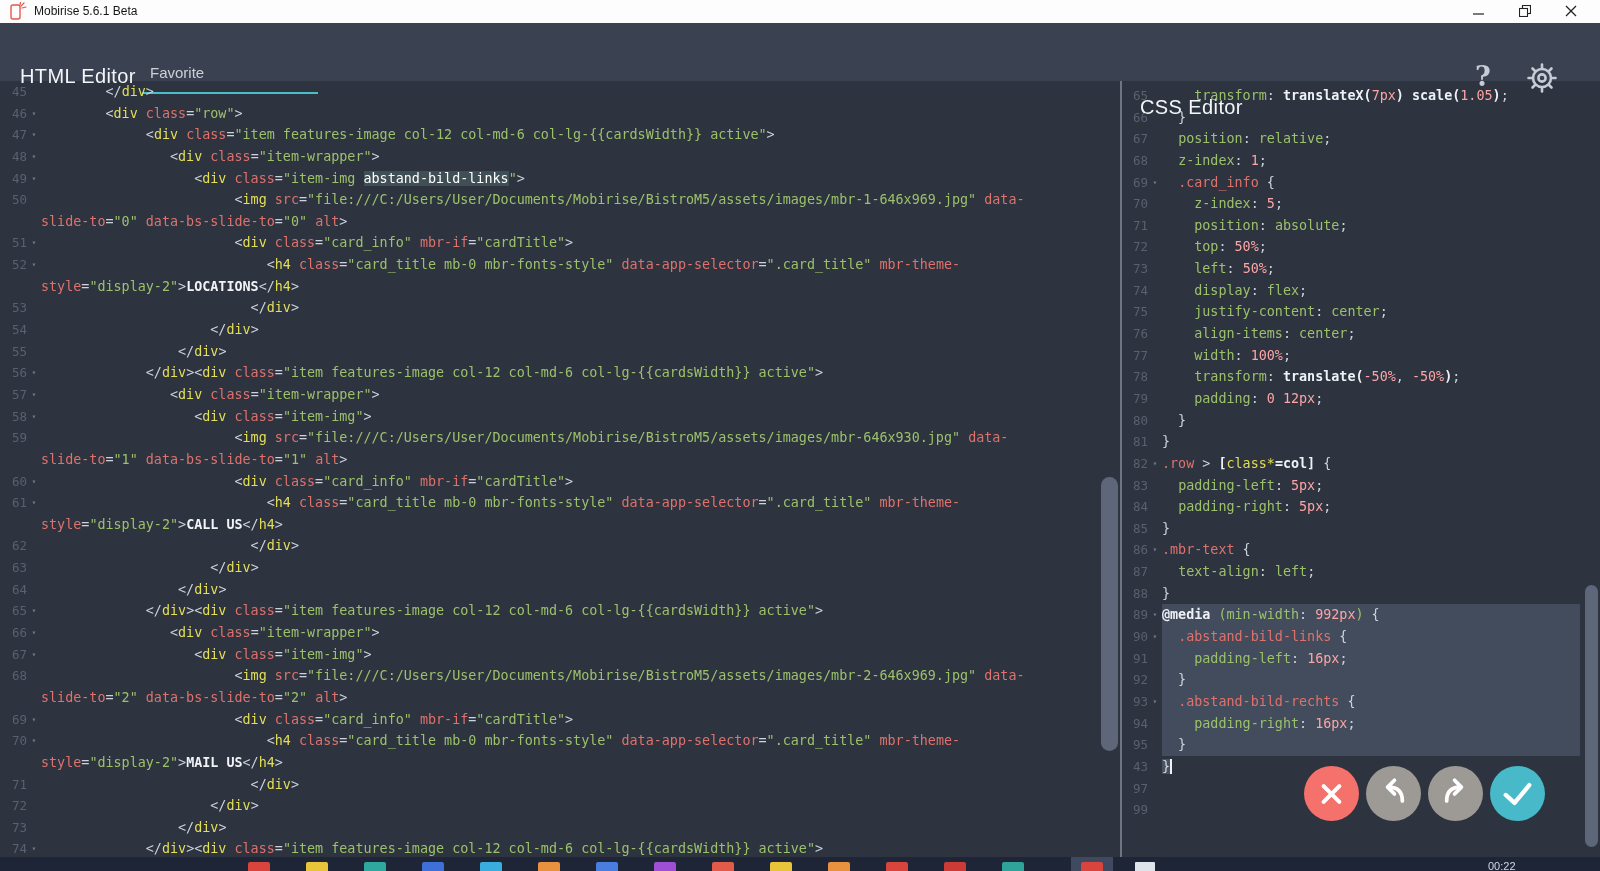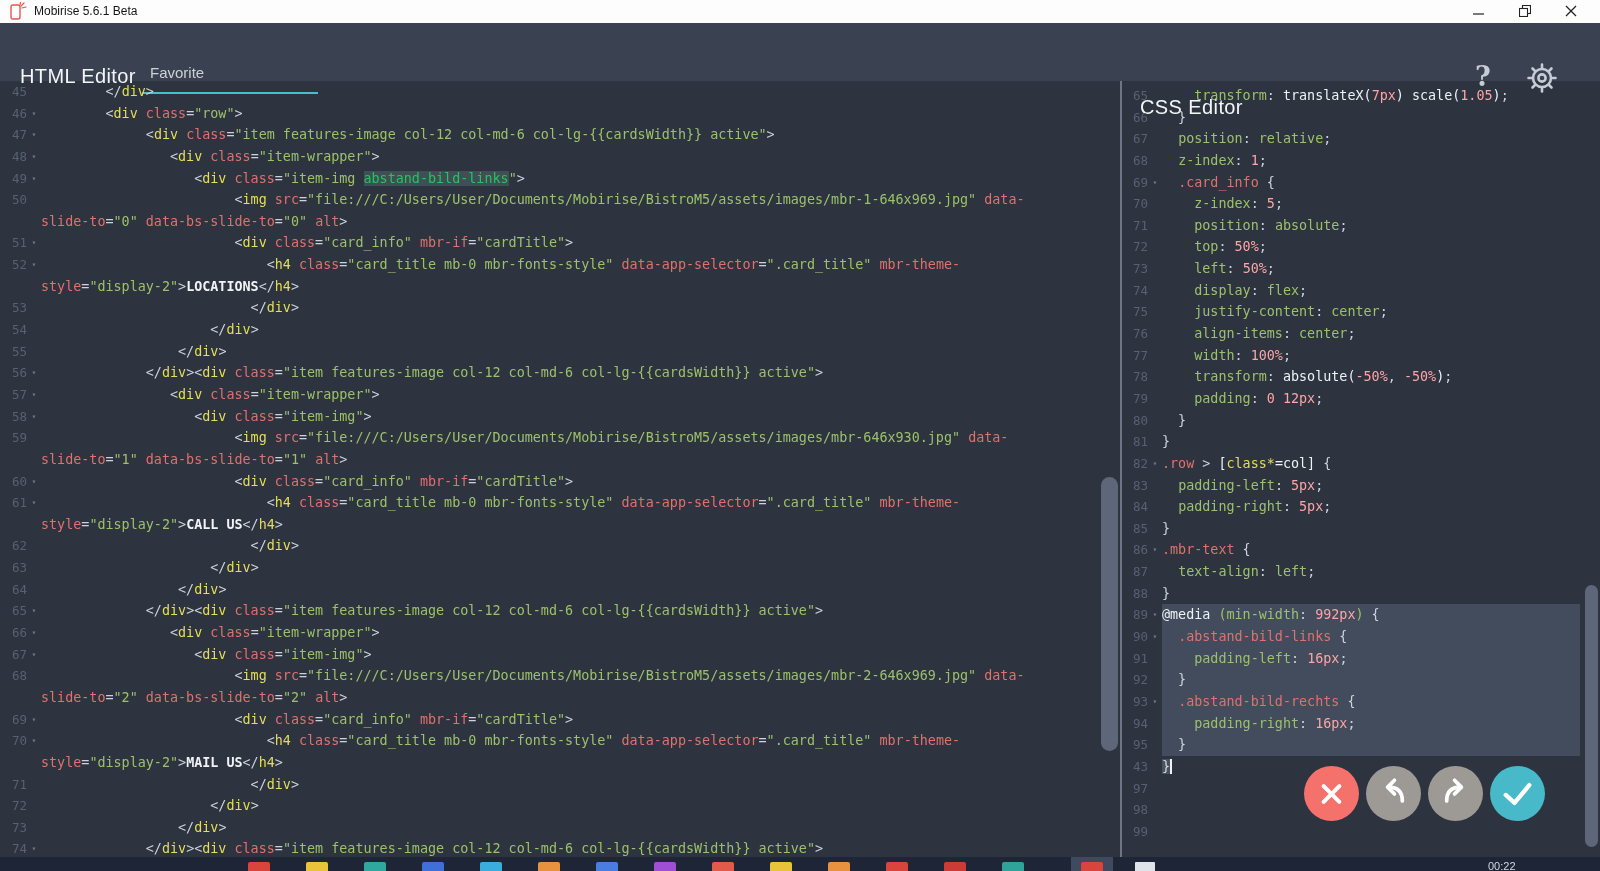--- a/index.html
+++ b/index.html
@@ -33,25 +33,25 @@
   .lnum { flex:none; width:27px; text-align:right; color:#58616f; font-size:12.5px; }
   .larr { flex:none; width:14px; text-align:center; color:#6e7887; font-size:8px; }
   .lcode { flex:1 1 auto; white-space:pre; }
   .ed-css .lcode { margin-right:20px; }
   .crow.hl .lcode { background:#424c5c; }
 
   .tk-pl { color:#cdd3dd; }
   .tk-tg { color:#e3df56; }
   .tk-at { color:#df726c; }
   .tk-st { color:#9cc16b; }
-  .tk-hs { color:#22c55e; background:#404f55; }
+  .tk-hs { color:#ffffff; background:#404f55; }
   .tk-tx { color:#f1f3f6; font-weight:bold; }
   .tk-g  { color:#9cc16b; }
   .tk-nm { color:#fca5a5; }
-  .tk-fn { color:#eef1f5; font-weight:normal; }
+  .tk-fn { color:#eef1f5; font-weight:bold; }
   .tk-se { color:#df726c; }
   .tk-cur{ color:#d5dae2; background:#49525f; border-right:2px solid #eef2f6; }
 
   .divider { position:absolute; left:1120px; top:81px; width:2px; height:776px; background:#6d7685; }
   .scroll-thumb { position:absolute; background:#5e6779; border-radius:9px; }
   .thumb-mid { left:1101px; top:477px; width:17px; height:274px; }
   .thumb-right { left:1585px; top:585px; width:13px; height:262px; border-radius:7px; }
 
   
   .fab { position:absolute; top:766px; width:55px; height:55px; border-radius:50%;
@@ -378,21 +378,21 @@
         <span class="lcode"><span class="tk-pl">    </span><span class="tk-g">align-items</span><span class="tk-pl">: </span><span class="tk-g">center</span><span class="tk-pl">;</span></span>
       </div>
       <div class="crow">
         <span class="lnum">77</span>
         <span class="larr"></span>
         <span class="lcode"><span class="tk-pl">    </span><span class="tk-g">width</span><span class="tk-pl">: </span><span class="tk-nm">100%</span><span class="tk-pl">;</span></span>
       </div>
       <div class="crow">
         <span class="lnum">78</span>
         <span class="larr"></span>
-        <span class="lcode"><span class="tk-pl">    </span><span class="tk-g">transform</span><span class="tk-pl">: </span><span class="tk-fn">absolute(</span><span class="tk-nm">-50%</span><span class="tk-pl">, </span><span class="tk-nm">-50%</span><span class="tk-fn">)</span><span class="tk-pl">;</span></span>
+        <span class="lcode"><span class="tk-pl">    </span><span class="tk-g">transform</span><span class="tk-pl">: </span><span class="tk-fn">translate(</span><span class="tk-nm">-50%</span><span class="tk-pl">, </span><span class="tk-nm">-50%</span><span class="tk-fn">)</span><span class="tk-pl">;</span></span>
       </div>
       <div class="crow">
         <span class="lnum">79</span>
         <span class="larr"></span>
         <span class="lcode"><span class="tk-pl">    </span><span class="tk-g">padding</span><span class="tk-pl">: </span><span class="tk-nm">0</span><span class="tk-pl"> </span><span class="tk-nm">12px</span><span class="tk-pl">;</span></span>
       </div>
       <div class="crow">
         <span class="lnum">80</span>
         <span class="larr"></span>
         <span class="lcode"><span class="tk-pl">  }</span></span>
@@ -472,25 +472,20 @@
         <span class="larr"></span>
         <span class="lcode"><span class="tk-pl">  }</span></span>
       </div>
       <div class="crow">
         <span class="lnum">43</span>
         <span class="larr"></span>
         <span class="lcode"><span class="tk-cur">}</span></span>
       </div>
       <div class="crow">
         <span class="lnum">97</span>
-        <span class="larr"></span>
-        <span class="lcode"></span>
-      </div>
-      <div class="crow">
-        <span class="lnum">98</span>
         <span class="larr"></span>
         <span class="lcode"></span>
       </div>
       <div class="crow">
         <span class="lnum">99</span>
         <span class="larr"></span>
         <span class="lcode"></span>
       </div>
     </div>
 

